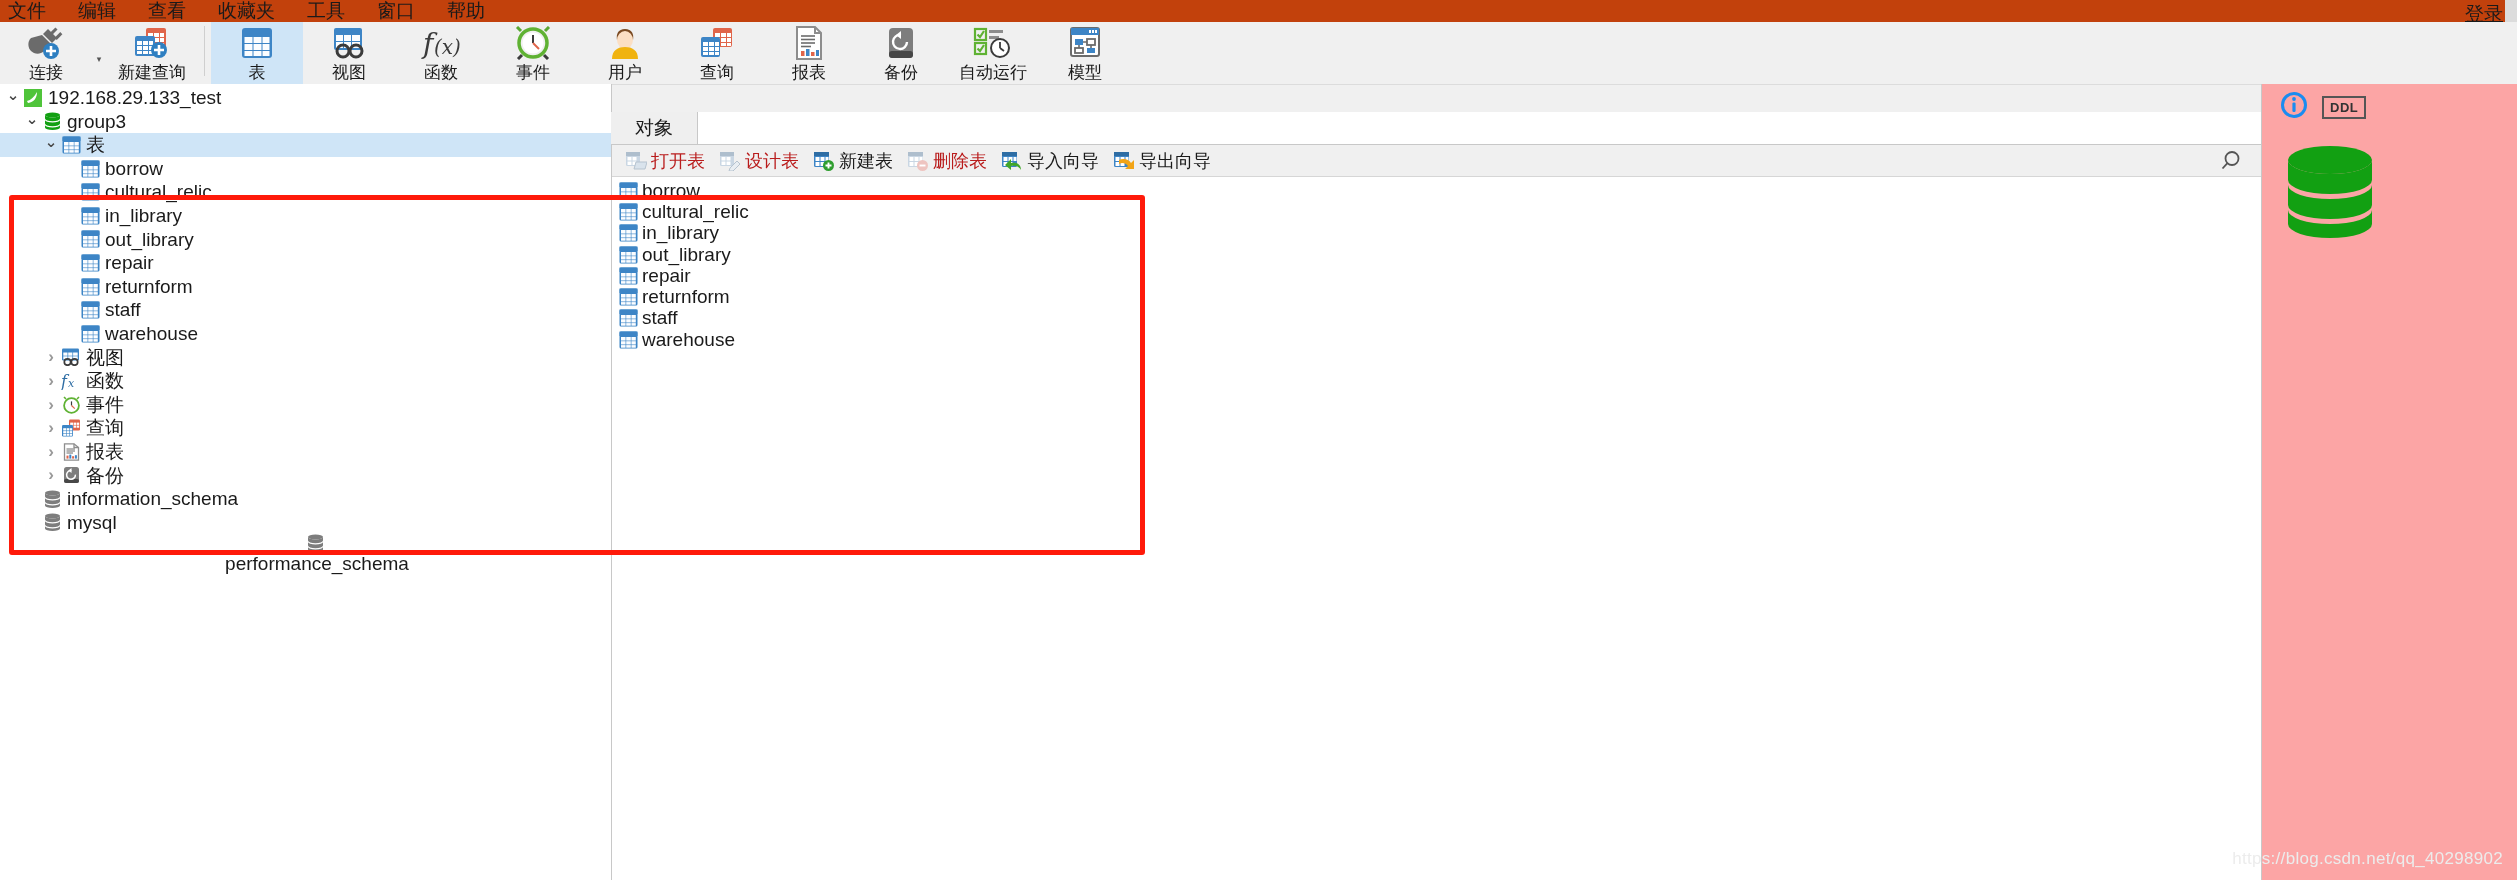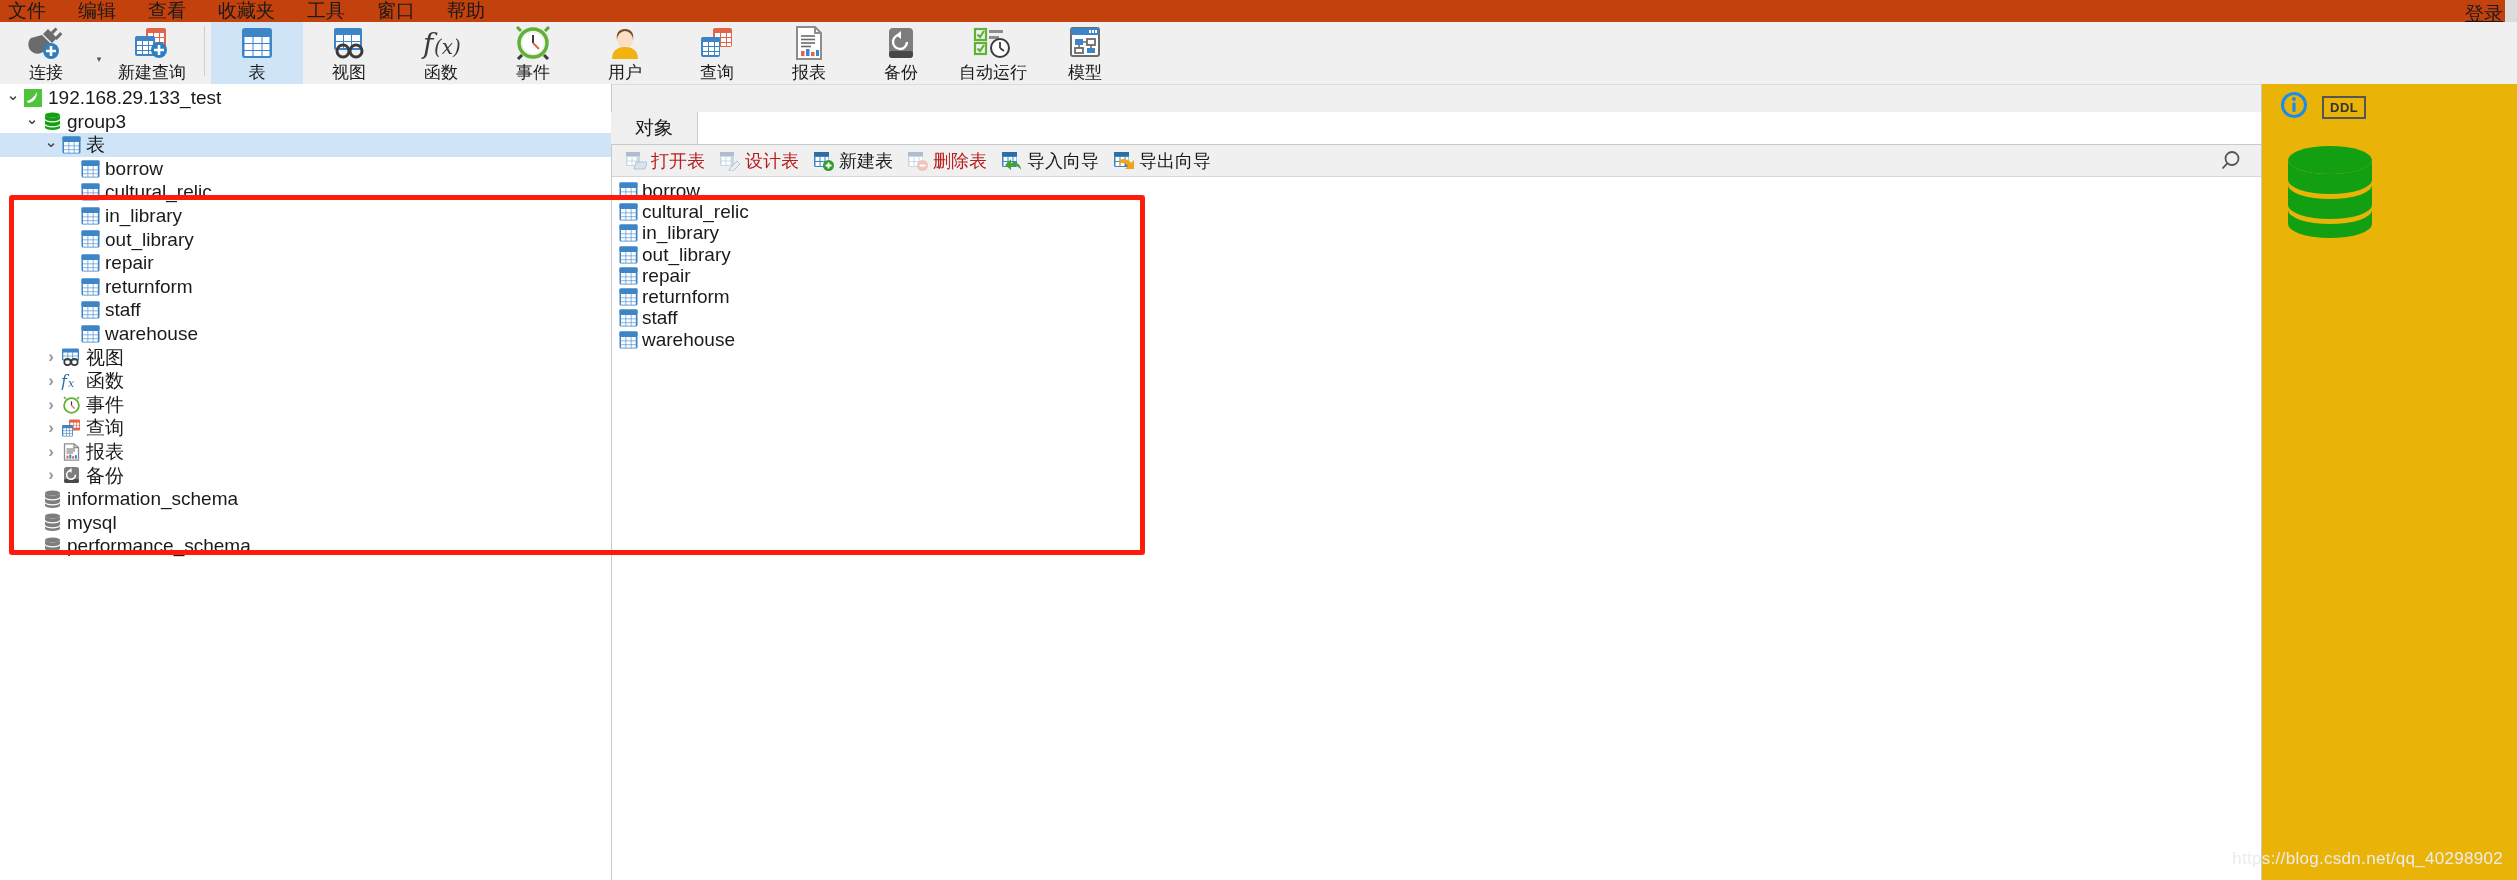--- a/index.html
+++ b/index.html
@@ -91,21 +91,21 @@
   }
   .obj-list{position:absolute;left:0;top:65px;right:0;bottom:0;background:#fff;padding-top:3px;}
   .obj-row{
     display:flex;align-items:center;height:21.3px;font-size:19px;color:#1a1a1a;
     padding-left:6px;cursor:default;white-space:nowrap;
   }
   .obj-row .oi{width:21px;display:flex;justify-content:center;margin-right:3px;}
 
   
   .right-pane{
-    position:absolute;right:0;top:84px;width:255px;height:796px;background:#eab308;
+    position:absolute;right:0;top:84px;width:255px;height:796px;background:#fca5a5;
     border-left:1px solid #c8c8c8;
   }
   .rp-head{display:flex;align-items:center;height:46px;padding-left:18px;gap:14px;}
   .ddl-tab{
     border:2px solid #555;font-size:13px;color:#333;padding:2px 6px;
     font-weight:bold;letter-spacing:.5px;cursor:pointer;
   }
   .rp-db{margin-top:14px;padding-left:22px;}
 
   
@@ -714,21 +714,21 @@
               <g fill="#7d7d7d">
                 <ellipse cx="8.5" cy="3" rx="7.5" ry="2.6"></ellipse>
                 <path d="M1 3 v3.6 a7.5 2.6 0 0 0 15 0 v-3.6 a7.5 2.6 0 0 1 -15 0z"></path>
                 <path d="M1 8 v3.6 a7.5 2.6 0 0 0 15 0 v-3.6 a7.5 2.6 0 0 1 -15 0z"></path>
                 <path d="M1 13 v2.4 a7.5 2.6 0 0 0 15 0 v-2.4 a7.5 2.6 0 0 1 -15 0z"></path>
               </g>
             </svg>
           </span>
           <span class="nlabel">mysql</span>
         </div>
-        <div class="node" style="padding-left: 23px;">
+        <div class="node" style="padding-left: 23px; flex-direction: column;">
           <span class="arrow blank"></span>
           <span class="nico">
             <svg width="17" height="18" viewBox="0 0 17 18">
               <g fill="#7d7d7d">
                 <ellipse cx="8.5" cy="3" rx="7.5" ry="2.6"></ellipse>
                 <path d="M1 3 v3.6 a7.5 2.6 0 0 0 15 0 v-3.6 a7.5 2.6 0 0 1 -15 0z"></path>
                 <path d="M1 8 v3.6 a7.5 2.6 0 0 0 15 0 v-3.6 a7.5 2.6 0 0 1 -15 0z"></path>
                 <path d="M1 13 v2.4 a7.5 2.6 0 0 0 15 0 v-2.4 a7.5 2.6 0 0 1 -15 0z"></path>
               </g>
             </svg>

